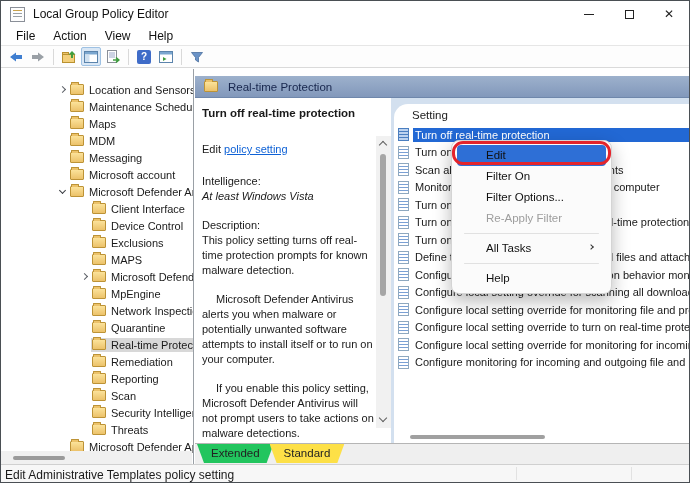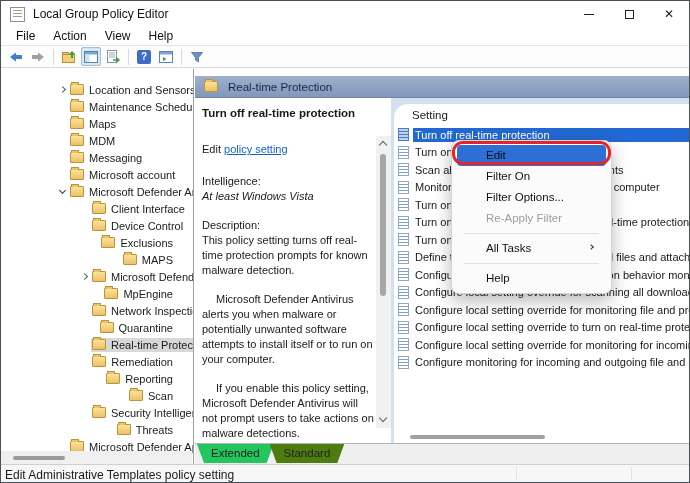--- a/index.html
+++ b/index.html
@@ -27,21 +27,21 @@
   .tbtn { width:20px; height:19px; display:flex; align-items:center; justify-content:center; margin:0 1px; border:1px solid transparent; border-radius:2px; }
   .tbtn.active { background:#d9e7f5; border-color:#9ec1e3; }
   .tsep { width:1px; height:16px; background:#d9d9d9; margin:0 4px; }
   .help-badge { width:14px; height:14px; border-radius:2px; background:#3f6cc8; color:#fff; font-weight:bold; font-size:10px; display:flex; align-items:center; justify-content:center; }
 
   
   .treepane { position:absolute; top:68px; left:0; width:193px; bottom:18px; background:#fff; border-right:1px solid #9aa0a6; overflow:hidden; }
   .tree { padding-top:12px; }
   .tree-item { height:17px; display:flex; align-items:center; white-space:nowrap; overflow:hidden; }
   .tree-item.lvl1 { padding-left:56px; }
-  .tree-item.lvl2 { padding-left:78px;justify-content:space-between; }
+  .tree-item.lvl2 { padding-left:78px; }
   .chev { width:12px; height:12px; position:relative; flex:0 0 12px; }
   .chev::after { content:""; position:absolute; width:4px; height:4px; border-right:1.4px solid #5b5f66; border-bottom:1.4px solid #5b5f66; left:3px; top:3px; transform:rotate(-45deg); }
   .chev-none .chev::after { display:none; }
   .chev-expanded .chev::after { transform:rotate(45deg); top:2px; border-color:#3a3d42; }
   .folder { width:14px; height:11px; flex:0 0 14px; margin-right:5px; background:linear-gradient(180deg,#fbe29a,#ecc26a); border:1px solid #bd9336; border-radius:1px; position:relative; }
   .folder::before { content:""; position:absolute; top:-3px; left:0; width:6px; height:2px; background:#ecc26a; border:1px solid #bd9336; border-bottom:none; border-radius:1px 1px 0 0; }
   .hl { display:flex; align-items:center; padding:1px 20px 1px 1px; }
   .tree-item.selected .hl { background:#d8d8d8; }
   .tree-hscroll { position:absolute; left:0; right:1px; bottom:0; height:13px; background:#f0f0f0; }
   .tree-hthumb { position:absolute; left:12px; top:5px; width:52px; height:4px; border-radius:2px; background:#9a9a9a; }
@@ -78,21 +78,21 @@
   .list-header { height:22px; line-height:22px; padding-left:18px; font-size:11.5px; color:#222; }
   .list-row { display:flex; align-items:center; height:17.5px; padding-left:4px; white-space:nowrap; overflow:hidden; }
   .doc-icon { flex:0 0 11px; width:11px; height:13px; margin-right:4px; border:1px solid #8ea8bf; background:repeating-linear-gradient(180deg,#ffffff 0 2px,#7aa0d4 2px 3px); }
   .list-row.selected .doc-icon { border-color:#4a7ec0; background:repeating-linear-gradient(180deg,#bcd2ef 0 2px,#4a7ec0 2px 3px); }
   .rlabel { flex:1; padding:1px 2px; overflow:hidden; }
   .list-row.selected .rlabel { background:#2268d4; color:#fff; }
   .list-hthumb { position:absolute; bottom:4px; left:16px; width:135px; height:4px; border-radius:2px; background:#a0a0a0; }
 
   
   .tabsrow { position:absolute; bottom:0; left:0; right:0; height:21px; background:#efefef; border-top:1px solid #b5b5b5; display:flex; padding-left:2px; }
-  .tab { height:19px; line-height:18px; padding:0 14px; font-size:11.5px; color:#222; clip-path:polygon(0 0,100% 0,calc(100% - 7px) 100%,7px 100%); background:#4d7c0f; filter:drop-shadow(0 0 1px #9a9a9a); margin-right:-4px; }
+  .tab { height:19px; line-height:18px; padding:0 14px; font-size:11.5px; color:#222; clip-path:polygon(0 0,100% 0,calc(100% - 7px) 100%,7px 100%); background:#fde047; filter:drop-shadow(0 0 1px #9a9a9a); margin-right:-4px; }
   .tab.active { background:#22c55e; }
 
   
   .statusbar { position:absolute; bottom:0; left:0; right:0; height:18px; background:#f7f7f7; border-top:1px solid #d0d0d0; display:flex; align-items:flex-end; font-size:12px; padding-left:4px; }
   .sdiv { position:absolute; top:2px; bottom:2px; width:1px; background:#e2e2e2; }
   .sdiv.s1 { left:515px; } .sdiv.s2 { left:630px; }
 
   
   .context-menu { position:absolute; left:450px; top:139px; width:161px; background:#fbfbfb; border:1px solid #d4d4d4; border-radius:8px; box-shadow:0 7px 18px rgba(0,0,0,.28); padding:4px 0; z-index:40; }
   .cm-item { position:relative; height:21px; line-height:21px; margin:0 5px; padding-left:29px; font-size:11.5px; color:#111; border-radius:4px; }

